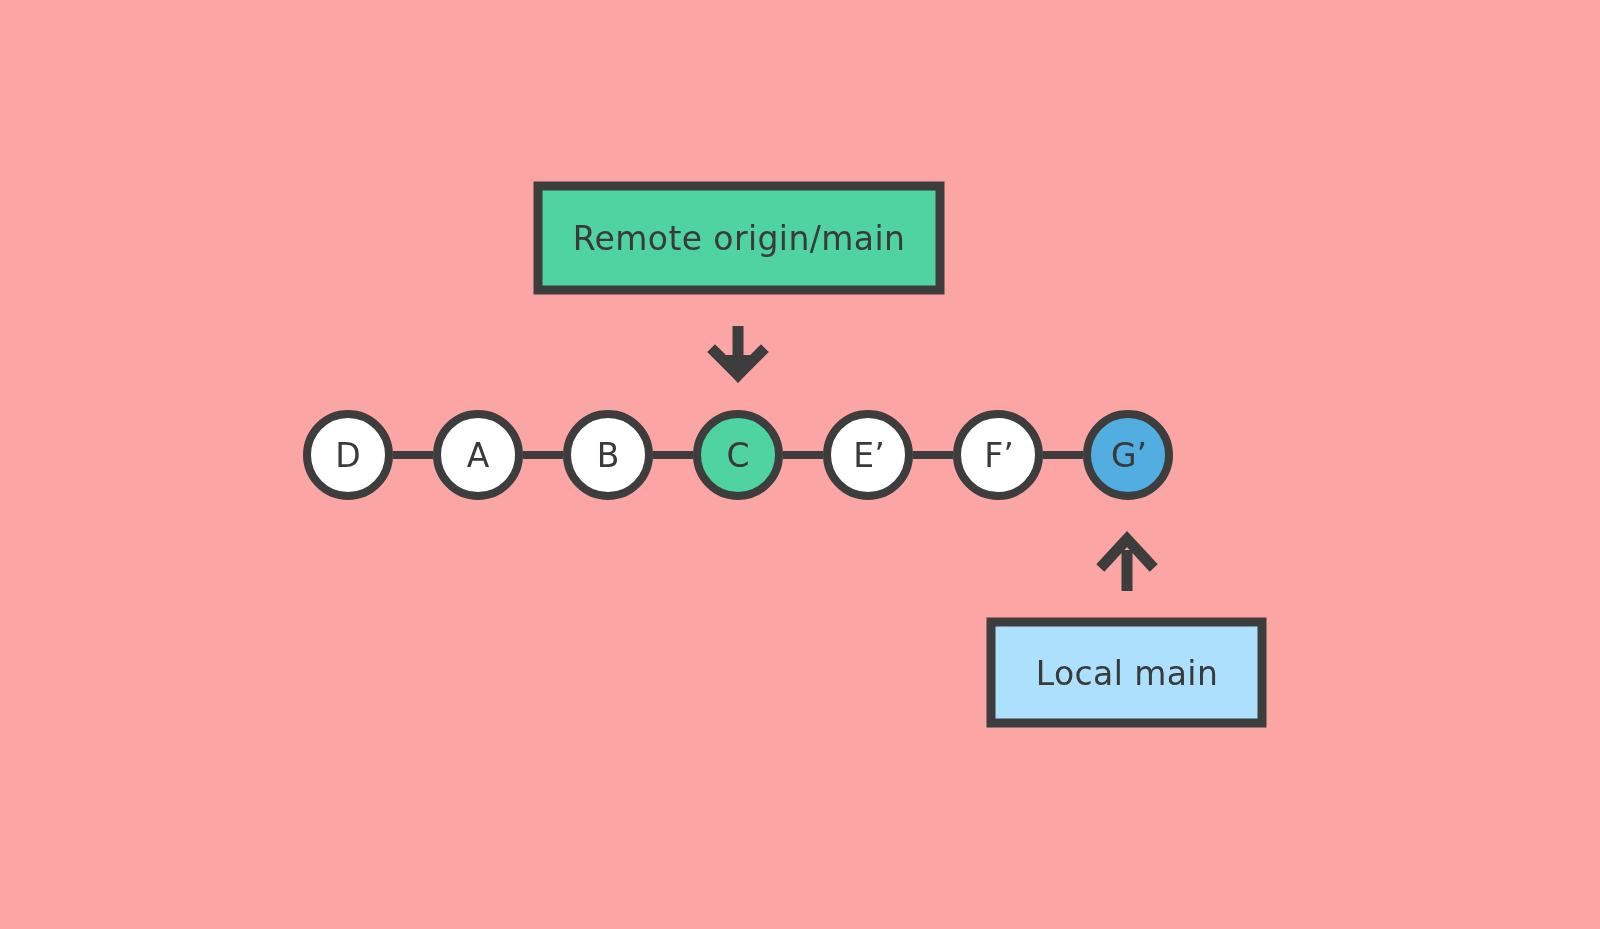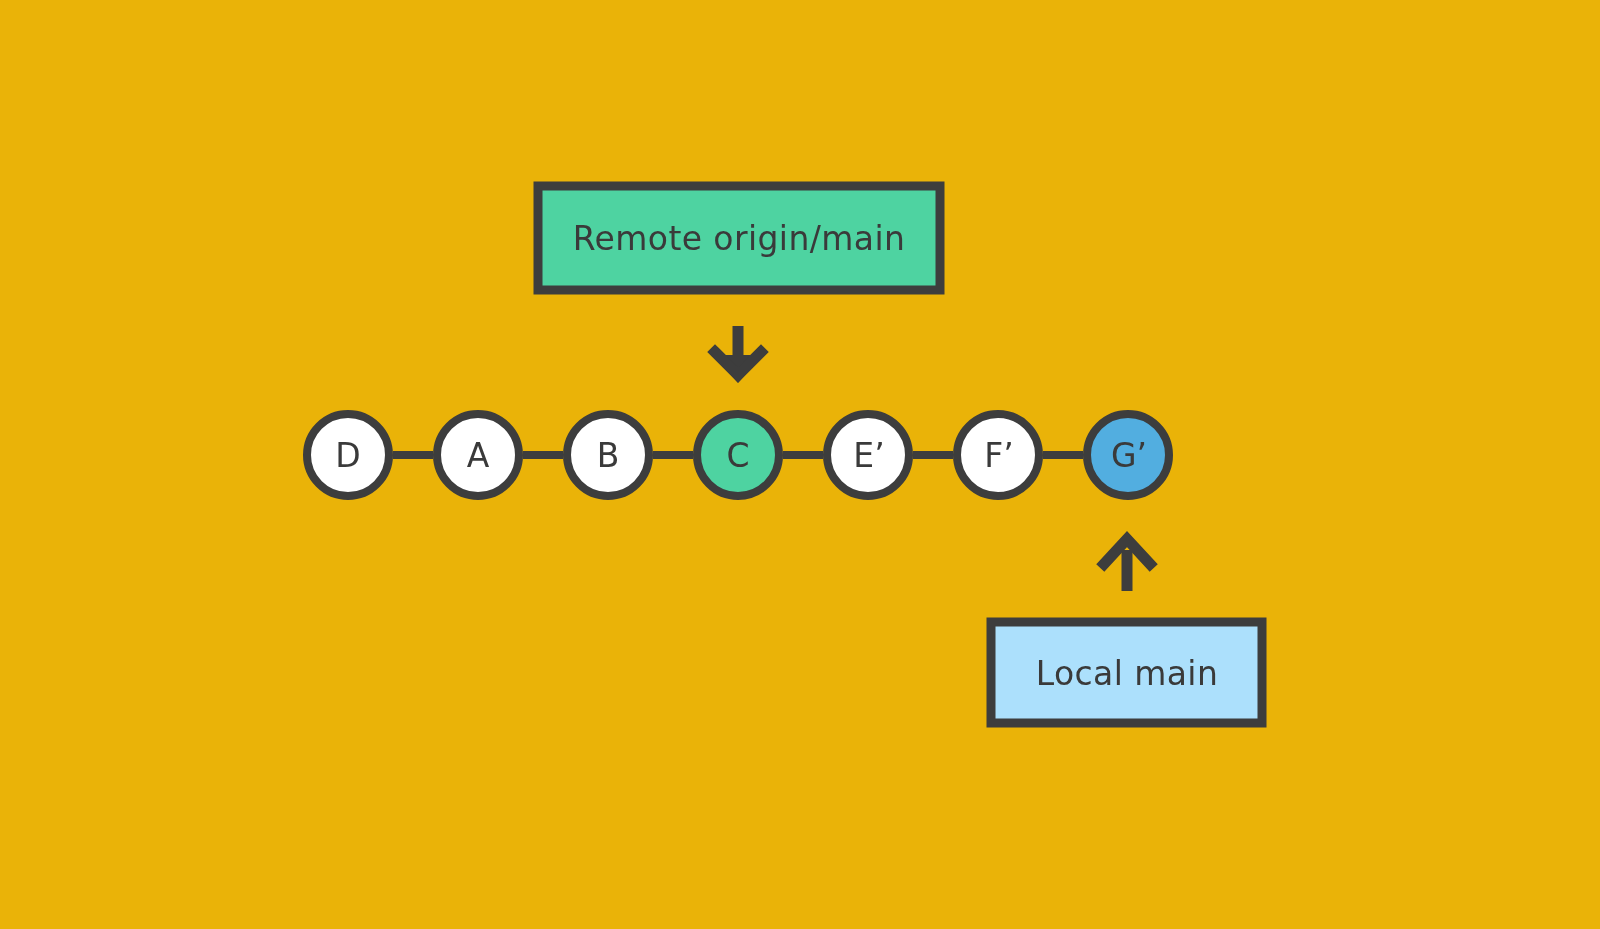--- a/index.html
+++ b/index.html
@@ -8,21 +8,21 @@
     padding: 0;
     background: #ffffff;
   }
   body {
     font-family: "DejaVu Sans", "Liberation Sans", sans-serif;
   }
   #canvas {
     position: relative;
     width: 1600px;
     height: 929px;
-    background: #eab308;
+    background: #fca5a5;
     overflow: hidden;
   }
   #diagram-svg {
     position: absolute;
     top: 0;
     left: 0;
     width: 1600px;
     height: 929px;
     display: block;
   }

